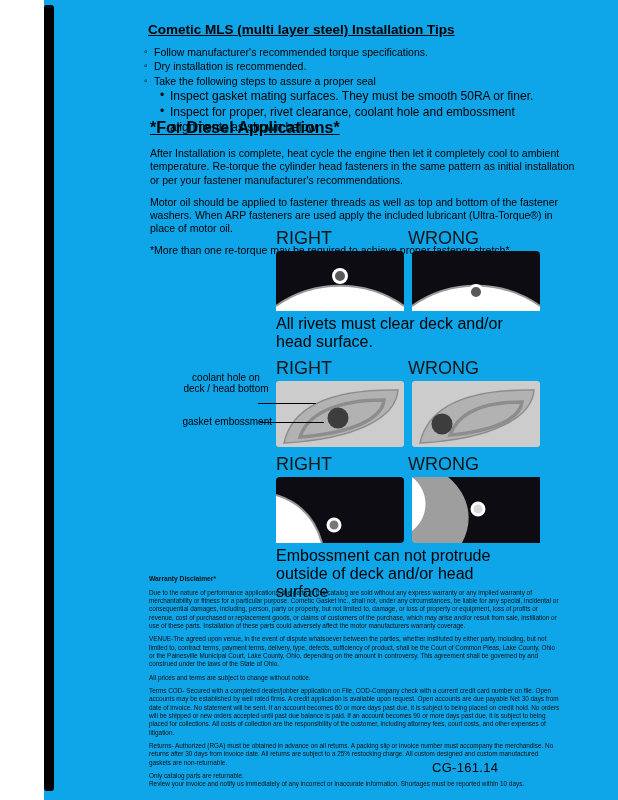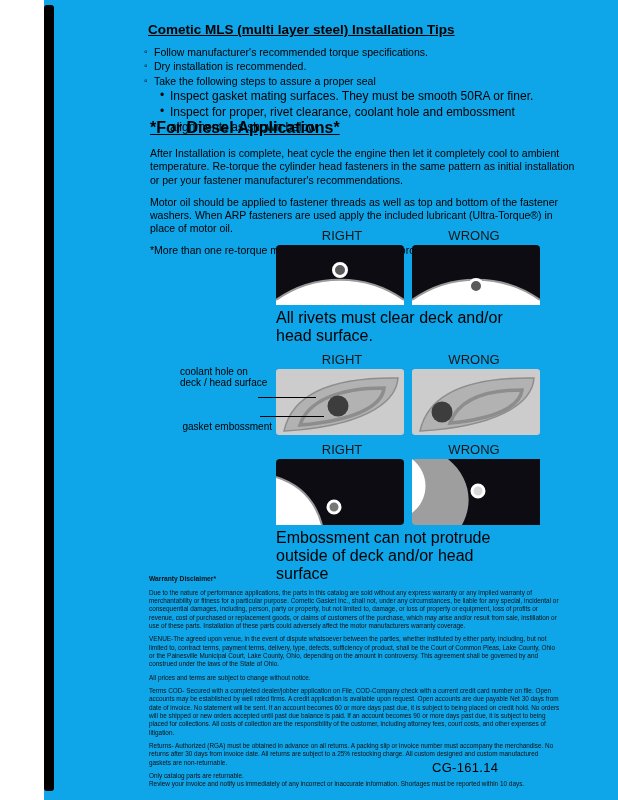--- a/index.html
+++ b/index.html
@@ -18,29 +18,29 @@
   .subtips > li { position:relative; padding-left:10px; margin-bottom:1.5px; }
   .subtips > li::before { content:"•"; position:absolute; left:0; top:-1px; }
 
   .diesel-block { position:absolute; left:100px; top:118px; width:434px; font-size:10.5px; line-height:1.26; }
   .diesel-head { font-size:16px; font-weight:bold; margin:0 0 0 6px;text-decoration:underline; }
   .diesel-block p { margin:9px 0 0 6px; }
 
   .diagrams { position:absolute; left:232px; top:228px; width:264px; }
   .dg-row { position:relative; margin-bottom:7px; }
   .dg-head { display:flex; margin-bottom:2px; }
-  .dg-head span { flex:1; text-align:center; font-size:13px; color:#151515; }
+  .dg-head span { flex:1; font-size:18px; color:#151515; }
   .dg-imgs { display:flex; gap:8px; }
   .dg-imgs svg { display:block; }
   .dg-caption { font-size:16px; margin:4px 0 0 0; }
   .row3-caption { width:250px; }
 
   .pt-label { position:absolute; font-size:10px; line-height:1.12; z-index:3; color:#000; }
-  .lbl-coolant { top:14px; left:-96px; width:92px; text-align:left; }
-  .lbl-emboss { top:69px; left:-100px; width:96px; text-align:right; }
+  .lbl-coolant { top:14px; left:-96px; width:92px; text-align:center; }
+  .lbl-emboss { top:58px; left:-100px; width:96px; text-align:right; }
   .leader { position:absolute; border-top:1.2px solid #000; z-index:3; height:0; }
   .ld1 { top:45px; left:-18px; width:58px; }
   .ld2 { top:64px; left:-16px; width:64px; }
 
   .legal { position:absolute; left:105px; top:575px; width:412px; font-size:6.4px; line-height:1.3; color:#111; }
   .legal-head { font-weight:bold; margin:0 0 5px 0; font-size:6.7px; }
   .legal p { margin:0 0 5px 0; }
   .legal p.tight { margin-bottom:0; }
 
   .footer { position:absolute; left:388px; top:760px; font-size:13px; letter-spacing:0.3px; }
@@ -91,21 +91,21 @@
           <path d="M0,55 C38,28 90,28 128,55" fill="none" stroke="#9a9a9a" stroke-width="2"></path>
           <circle cx="64" cy="41" r="6.5" fill="#5a5a5a" stroke="#ffffff" stroke-width="3"></circle>
         </svg>
       </div>
       <div class="dg-caption">All rivets must clear deck and/or head surface.</div>
     </div>
 
     <div class="dg-row">
       <div class="pt-label lbl-coolant">
         <div>coolant hole on</div>
-        <div>deck / head surface</div>
+        <div>deck / head bottom</div>
       </div>
       <div class="leader ld1"></div>
       <div class="pt-label lbl-emboss">gasket embossment</div>
       <div class="leader ld2"></div>
 
       <div class="dg-head">
         <span>RIGHT</span>
         <span>WRONG</span>
       </div>
       <div class="dg-imgs">

